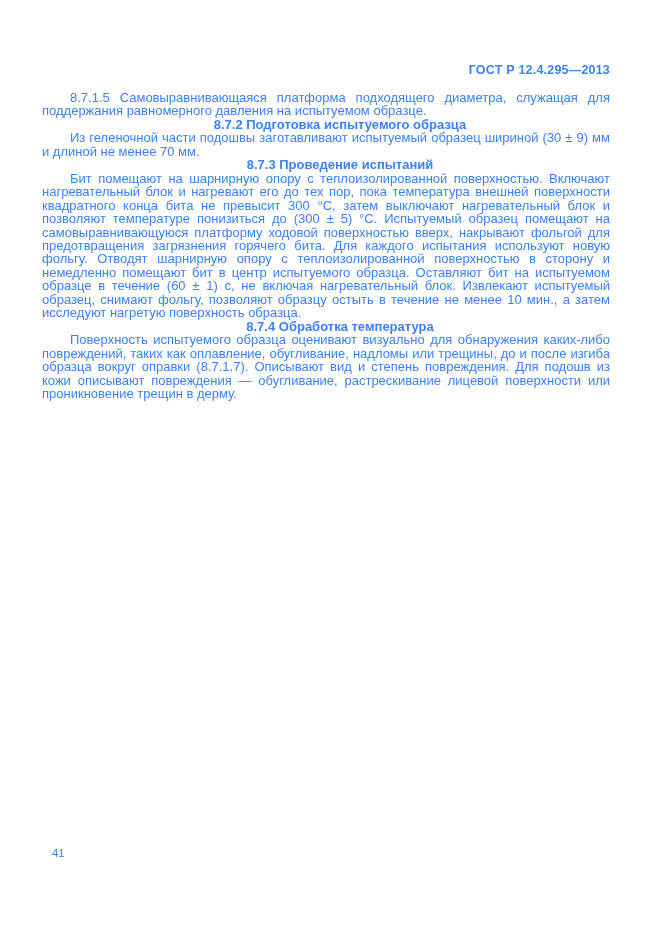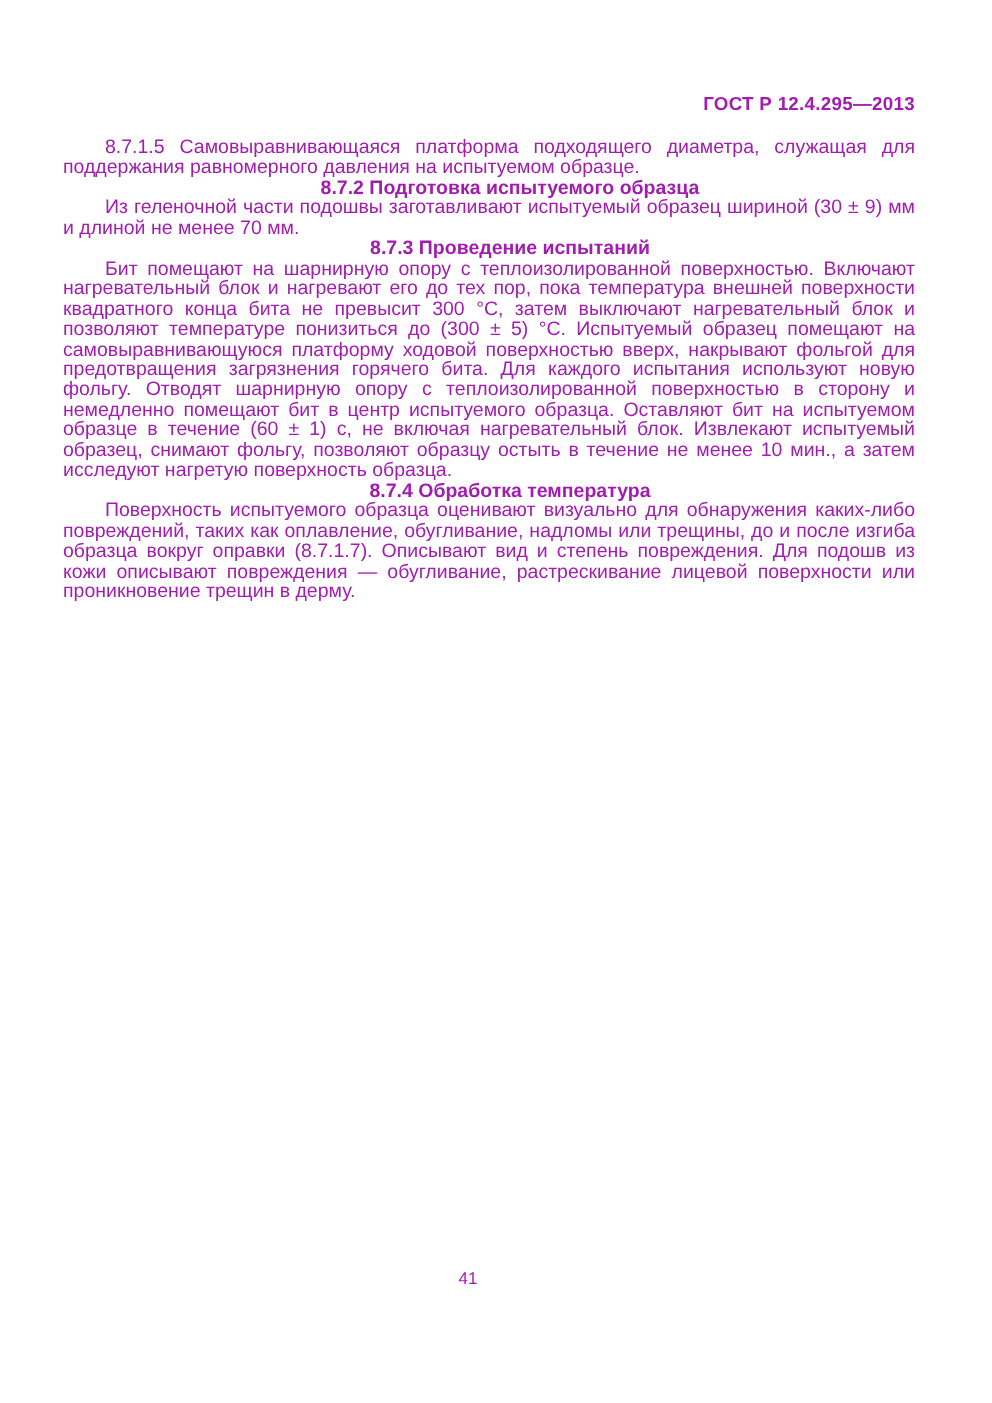--- a/index.html
+++ b/index.html
@@ -6,21 +6,21 @@
     margin: 0;
     padding: 0;
     background: #ffffff;
   }
   .page {
     position: relative;
     width: 661px;
     height: 935px;
     background: #ffffff;
     font-family: "Liberation Sans", "DejaVu Sans", sans-serif;
-    color: #a21caf;
+    color: #3b82f6;
     overflow: hidden;
   }
   .header {
     position: absolute;
     top: 60px;
     left: 42px;
     width: 568px;
     text-align: right;
   }
   .doc-code {
@@ -43,23 +43,23 @@
     text-indent: 28px;
     text-align: justify;
   }
   .body p.heading {
     font-weight: bold;
     text-align: center;
   }
   .footer {
     position: absolute;
     top: 843px;
-    left: 42px;
+    left: 52px;
     width: 540px;
-    text-align: center;
+    text-align: left;
   }
   .page-number {
     font-size: 11.3px;
   }
 </style>
 </head>
 <body>
 
 <div class="page">
   <div class="header">

